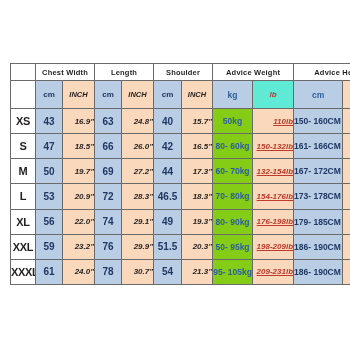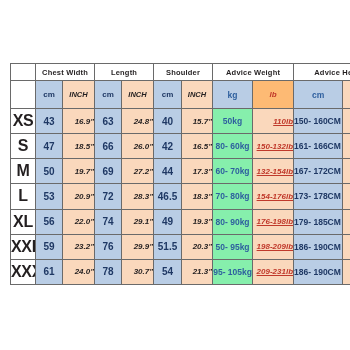--- a/index.html
+++ b/index.html
@@ -69,21 +69,21 @@
     padding-bottom: 2px;
   }
   .unit-kg {
     background: #b9cde5;
     color: #2e5f9e;
     font-size: 8.5px;
     text-align: center;
     vertical-align: middle;
   }
   .unit-lb {
-    background: #fdba74;
+    background: #5eead4;
     color: #c0392b;
     font-size: 8px;
     font-style: italic;
     text-align: center;
     vertical-align: bottom;
     padding-right: 6px;
     padding-bottom: 2px;
   }
   .unit-hcm {
     background: #b9cde5;
@@ -105,21 +105,21 @@
   .corner-blank {
     background: #ffffff;
   }
 
   
   tbody tr { height: 24.5px; }
 
   .size-cell {
     background: #ffffff;
     color: #231f20;
-    font-size: 16px;
+    font-size: 11px;
     text-align: center;
     letter-spacing: -0.3px;
   }
   .cm-cell {
     background: #b9cde5;
     color: #1f3864;
     font-size: 10px;
     text-align: center;
     vertical-align: top;
     padding-top: 2px;
@@ -128,21 +128,21 @@
     background: #fad8bc;
     color: #231f20;
     font-size: 8px;
     font-style: italic;
     text-align: right;
     vertical-align: bottom;
     padding-right: 3px;
     padding-bottom: 1px;
   }
   .kg-cell {
-    background: #86efac;
+    background: #84cc16;
     color: #2e5f9e;
     font-size: 8.5px;
     text-align: center;
     vertical-align: top;
     padding-top: 3px;
   }
   .lb-cell {
     background: #fad8bc;
     color: #c0392b;
     font-size: 8px;

